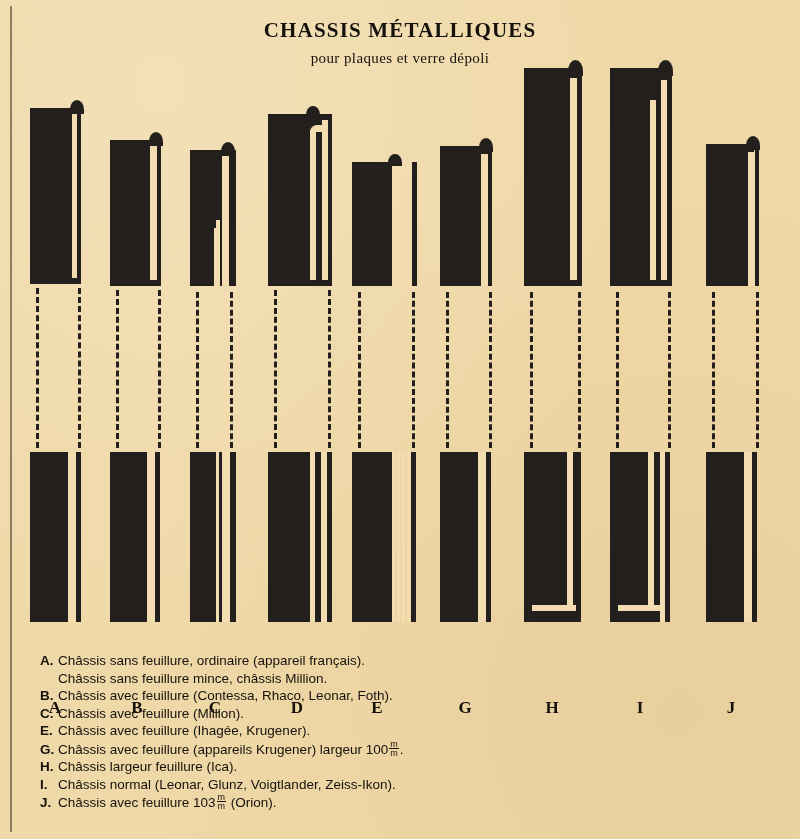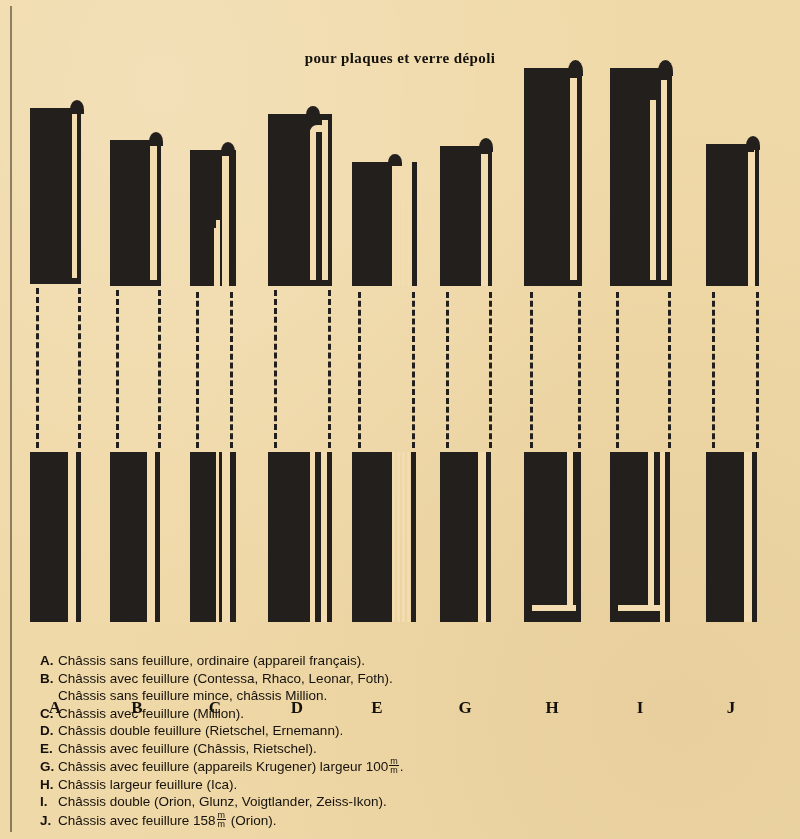--- a/index.html
+++ b/index.html
@@ -41,21 +41,21 @@
     font-weight:bold;
     font-size:21px;
     letter-spacing:1.2px;
     color:#15120d;
   }
   .subtitle{
     position:absolute;
     top:50px;left:0;width:800px;
     text-align:center;
     font-family:"Liberation Serif", serif;
-    font-weight:bold;
+    font-weight:normal;
     font-size:15px;
     letter-spacing:.4px;
     color:#15120d;
   }
 
   .figure{
     position:absolute;
     left:0;top:70px;width:800px;height:580px;
   }
 
@@ -144,20 +144,21 @@
   .frac b{display:block;font-weight:normal;border-bottom:1px solid #15120d;padding:0 1px;}
   .frac i{display:block;font-style:normal;padding:0 1px;}
 </style>
 </head>
 <body>
 
 <div class="page">
 
   <div class="frame-border"></div>
 
+  <div class="title">CHASSIS MÉTALLIQUES</div>
   <div class="subtitle">pour plaques et verre dépoli</div>
 
   <div class="figure">
 
     <div class="unit">
       <div class="top-body" style="left:30px;top:38px;width:48px;height:170px;"></div>
       <div class="top-body" style="left:30px;top:208px;width:48px;height:6px;"></div>
       <div class="stripe" style="left:72px;top:44px;width:6px;height:164px;"></div>
       <div class="darkline" style="left:77px;top:38px;width:4px;height:176px;"></div>
       <div class="knob" style="left:70px;top:30px;width:14px;height:14px;"></div>
@@ -321,50 +322,47 @@
 
   </div>
 
   <div class="legend">
 
     <div class="row">
       <span class="key">A.</span><span>Châssis sans feuillure, ordinaire (appareil français).</span>
     </div>
 
     <div class="row">
+      <span class="cont"></span><span>Châssis sans feuillure mince, châssis Million.</span>
+    </div>
+
+    <div class="row">
       <span class="key">B.</span><span>Châssis avec feuillure (Contessa, Rhaco, Leonar, Foth).</span>
     </div>
 
     <div class="row">
-      <span class="cont"></span><span>Châssis sans feuillure mince, châssis Million.</span>
-    </div>
-
-    <div class="row">
       <span class="key">C.</span><span>Châssis avec feuillure (Million).</span>
     </div>
 
-    <div class="row">
-      <span class="key">D.</span><span>Châssis double feuillure (Rietschel, Ernemann).</span>
-    </div>
-
-    <div class="row">
-      <span class="key">E.</span><span>Châssis avec feuillure (Châssis, Rietschel).</span>
+
+    <div class="row">
+      <span class="key">E.</span><span>Châssis avec feuillure (Ihagée, Krugener).</span>
     </div>
 
     <div class="row">
       <span class="key">G.</span><span>Châssis avec feuillure (appareils Krugener) largeur 100</span><span class="frac"><b>m</b><i>m</i></span><span>.</span>
     </div>
 
     <div class="row">
       <span class="key">H.</span><span>Châssis largeur feuillure (Ica).</span>
     </div>
 
     <div class="row">
-      <span class="key">I.</span><span>Châssis double (Orion, Glunz, Voigtlander, Zeiss-Ikon).</span>
-    </div>
-
-    <div class="row">
-      <span class="key">J.</span><span>Châssis avec feuillure 158</span><span class="frac"><b>m</b><i>m</i></span><span> (Orion).</span>
+      <span class="key">I.</span><span>Châssis normal (Leonar, Glunz, Voigtlander, Zeiss-Ikon).</span>
+    </div>
+
+    <div class="row">
+      <span class="key">J.</span><span>Châssis avec feuillure 103</span><span class="frac"><b>m</b><i>m</i></span><span> (Orion).</span>
     </div>
 
   </div>
 
 </div>
 
 </body></html>

